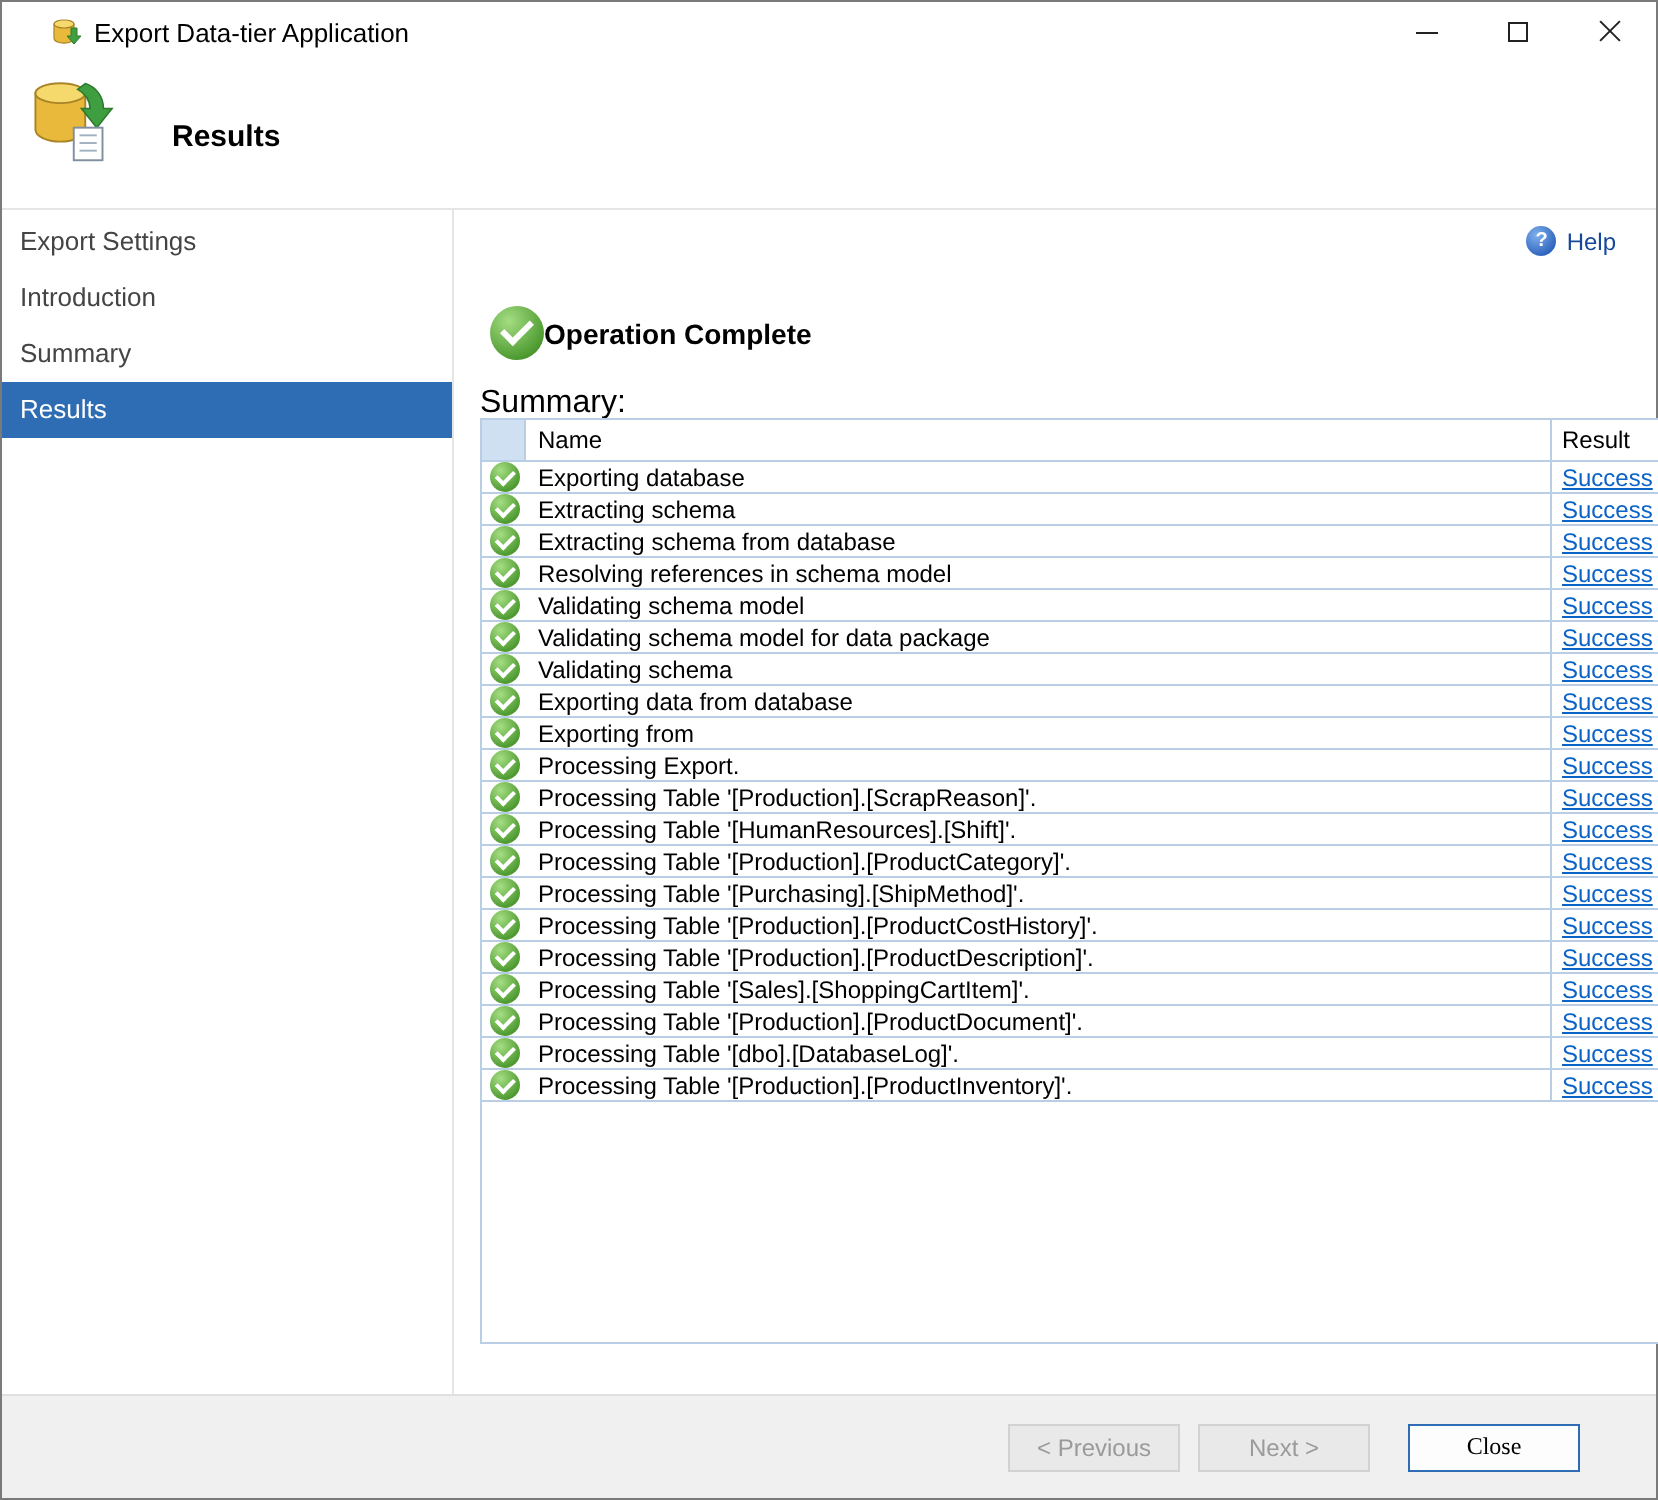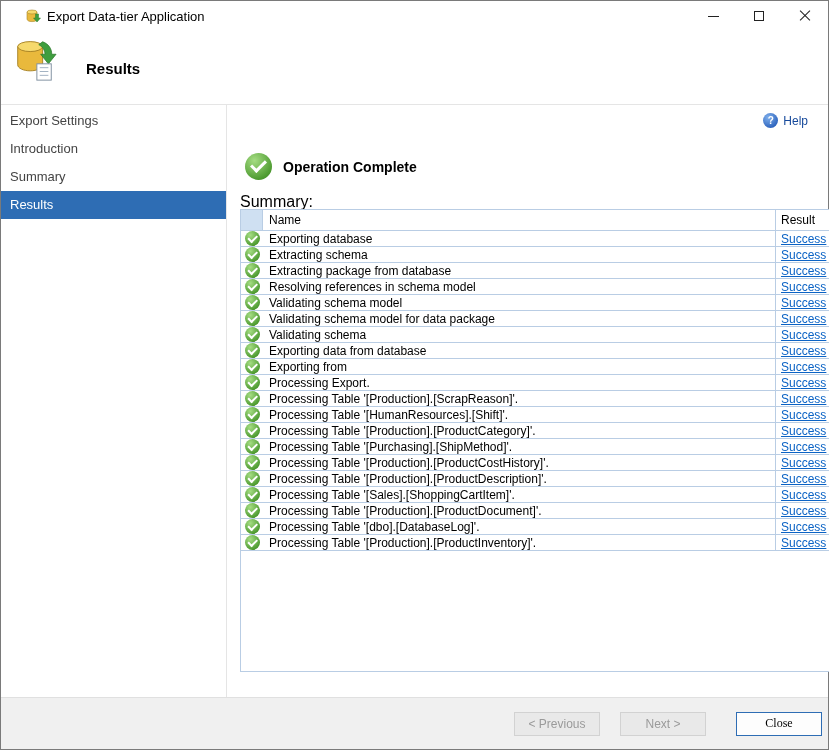--- a/index.html
+++ b/index.html
@@ -72,21 +72,21 @@
   }
   .check::after {
     content: ""; position: absolute; left: 3px; top: 4px;
     width: 7px; height: 3.5px;
     border-left: 2px solid #fff; border-bottom: 2px solid #fff;
     transform: rotate(-45deg);
   }
   .check.lg { width: 27px; height: 27px; }
   .check.lg::after { left: 6px; top: 7px; width: 12px; height: 6px; border-left-width: 3px; border-bottom-width: 3px; }
 
-  .op-complete { position: absolute; left: 18px; top: 48px; display: flex; align-items: center; gap: 11px; }
+  .op-complete { position: absolute; left: 18px; top: 48px; display: flex; align-items: center; }
   .op-title { font-size: 14px; font-weight: bold; color: #000; }
 
   .summary-label { position: absolute; left: 13px; top: 88px; font-size: 16px; color: #000; }
 
   
   .table-wrap { position: absolute; left: 13px; top: 104px; width: 619px; height: 463px; display: flex; }
   .grid { flex: 1; display: flex; flex-direction: column; border: 1px solid var(--grid, #b9cde4); background: #fff; overflow: hidden; }
   .t-head { flex: 0 0 21px; display: flex; border-bottom: 1px solid var(--grid, #b9cde4); }
   .t-head .icon-cell { background: var(--headcell, #cfe0f2); border-right: 1px solid var(--grid, #b9cde4); }
   .t-row { flex: 0 0 22px; display: flex; border-bottom: 1px solid var(--grid, #b9cde4); }
@@ -100,21 +100,21 @@
   .sb-btn { flex: 0 0 16px; display: flex; align-items: center; justify-content: center; background: #f2f2f2; border: none; }
   .arr-up { width: 0; height: 0; border-left: 4px solid transparent; border-right: 4px solid transparent; border-bottom: 5px solid #555; }
   .arr-dn { width: 0; height: 0; border-left: 4px solid transparent; border-right: 4px solid transparent; border-top: 5px solid #555; }
   .sb-track { flex: 1; position: relative; }
   .sb-thumb { position: absolute; left: 1px; right: 1px; top: 0; height: 92px; background: #cdcdcd; }
 
   
   .footer {
     flex: 0 0 52px; background: #f0f0f0; border-top: 1px solid #e0e0e0;
     display: flex; align-items: center; justify-content: flex-end;
-    padding-right: 6px; gap: 20px;
+    padding-right: 38px; gap: 9px;
   }
   .btn {
     min-width: 86px; height: 24px; font-size: 12px;
     font-family: "Liberation Sans", "DejaVu Sans", sans-serif;
     background: #e9e9e9; border: 1px solid #d2d2d2; color: #9a9a9a;
   }
   .btn.primary { background: #fdfdfd; border: 1px solid var(--accent, #2e6db4); color: #000; margin-left: 10px; font-family: Liberation Serif, serif; }
 </style>
 </head>
 <body>
@@ -204,21 +204,21 @@
                 </div>
     <div class="name-cell">Extracting schema</div>
     <div class="result-cell">
                   <a class="success-link">Success</a>
                 </div>
   </div>
               <div class="t-row">
     <div class="icon-cell">
                   <span class="check"></span>
                 </div>
-    <div class="name-cell">Extracting package from database</div>
+    <div class="name-cell">Extracting schema from database</div>
     <div class="result-cell">
                   <a class="success-link">Success</a>
                 </div>
   </div>
               <div class="t-row">
     <div class="icon-cell">
                   <span class="check"></span>
                 </div>
     <div class="name-cell">Resolving references in schema model</div>
     <div class="result-cell">

